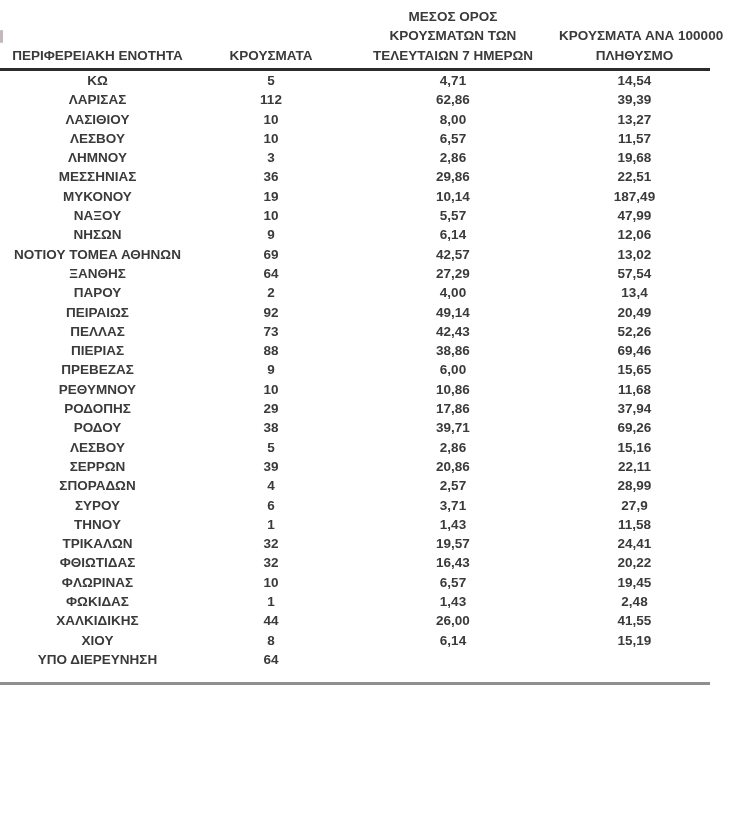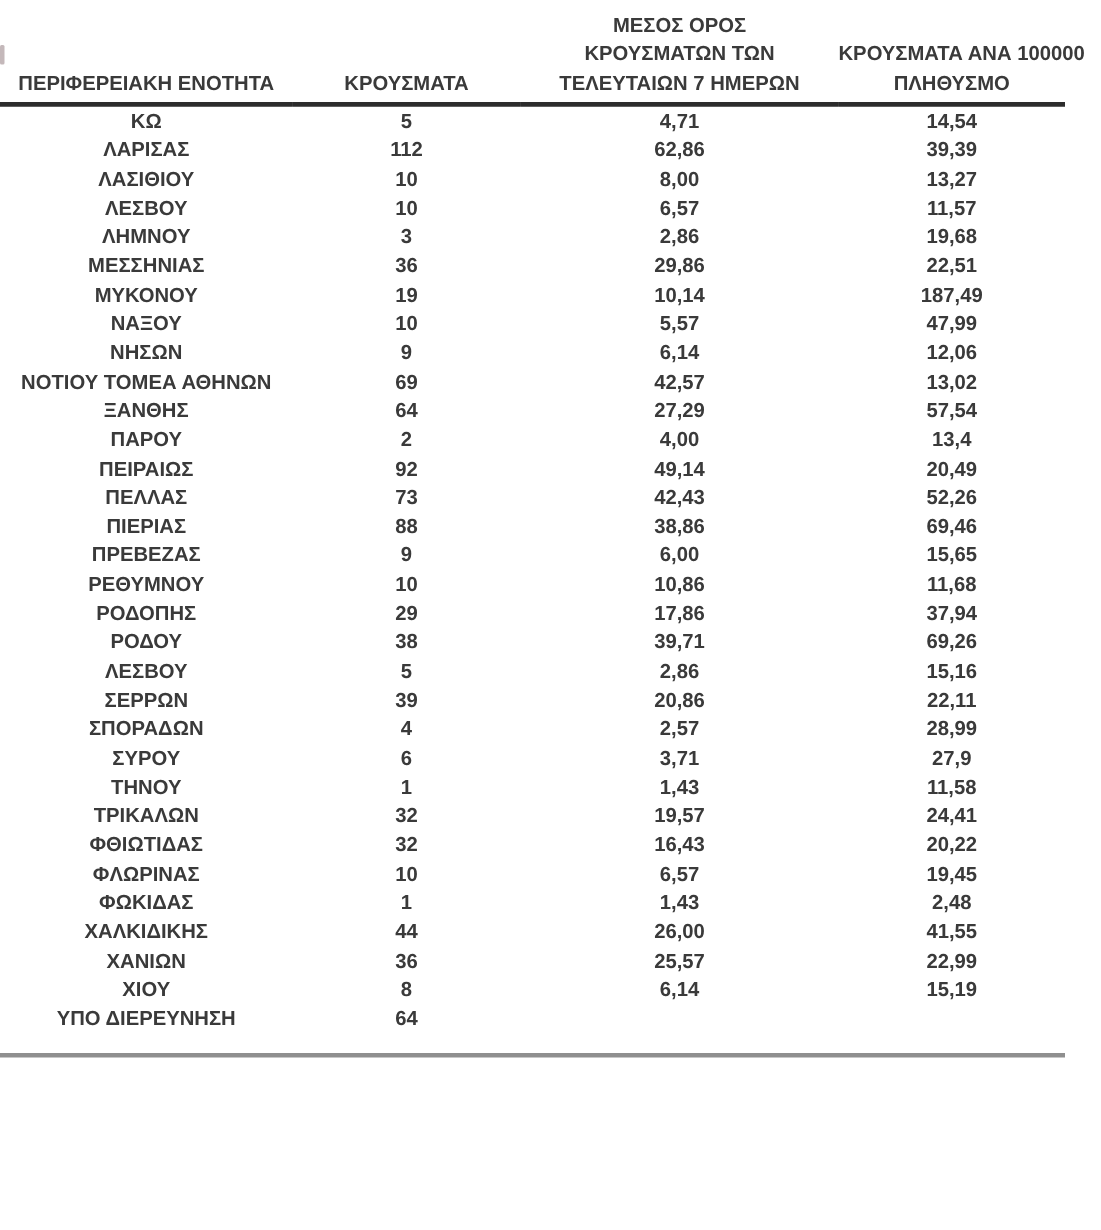--- a/index.html
+++ b/index.html
@@ -270,26 +270,20 @@
             <td>1,43</td>
             <td>2,48</td>
           </tr>
           <tr>
             <td>ΧΑΛΚΙΔΙΚΗΣ</td>
             <td>44</td>
             <td>26,00</td>
             <td>41,55</td>
           </tr>
           <tr>
-            <td>ΧΑΝΙΩΝ</td>
-            <td>36</td>
-            <td>25,57</td>
-            <td>22,99</td>
-          </tr>
-          <tr>
             <td>ΧΙΟΥ</td>
             <td>8</td>
             <td>6,14</td>
             <td>15,19</td>
           </tr>
           <tr>
             <td>ΥΠΟ ΔΙΕΡΕΥΝΗΣΗ</td>
             <td>64</td>
             <td></td>
             <td></td>

